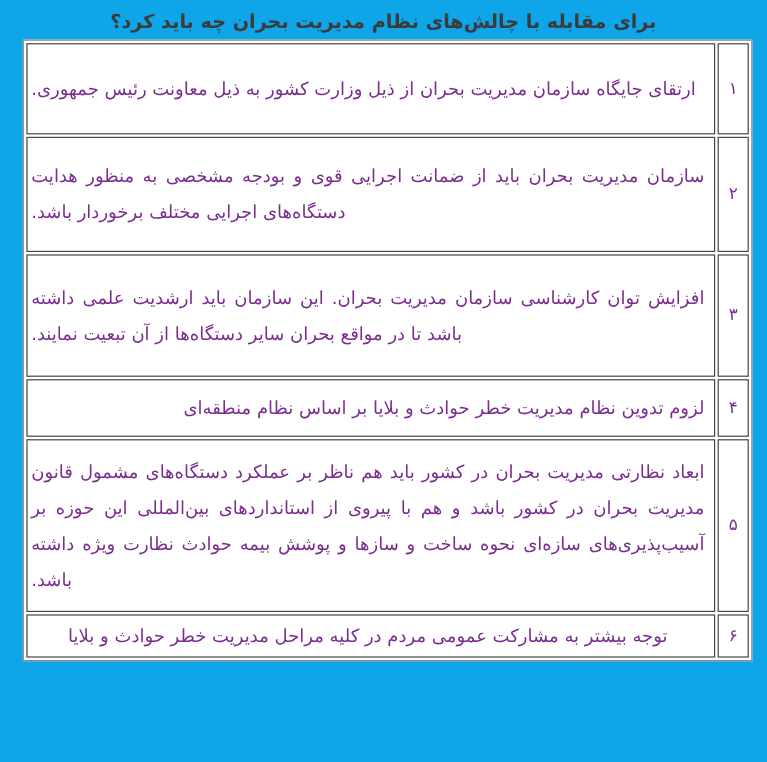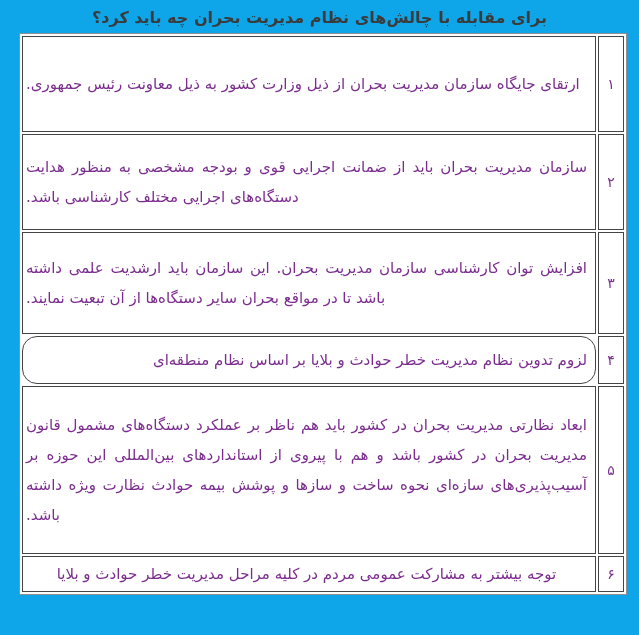--- a/index.html
+++ b/index.html
@@ -52,45 +52,45 @@
     color: #7b2d8e;
     font-size: 15px;
     line-height: 30px;
     padding: 2px 8px 2px 3px;
     direction: rtl;
   }
   td.text-cell.justify-last-left {
     text-align: justify;
     text-align-last: left;
   }
-  td.text-cell.align-right { text-align: right; border-radius: 15px; }
+  td.text-cell.align-right { text-align: right; }
   td.text-cell.align-center { text-align: center; }
-  tr.r1 td { height: 96px; }
+  tr.r1 td { height: 76px; }
   tr.r2 td { height: 96px; }
   tr.r3 td { height: 102px; }
   tr.r4 td { height: 48px; }
-  tr.r5 td { height: 168px; }
+  tr.r5 td { height: 144px; }
   tr.r6 td { height: 32px; }
 </style>
 </head>
 <body>
 
 <div class="page">
 
   <div class="page-title">برای مقابله با چالش‌های نظام مدیریت بحران چه باید کرد؟</div>
 
   <table class="qa-table">
     <tbody>
       <tr class="r1">
         <td class="num-cell">۱</td>
         <td class="text-cell justify-last-left">ارتقای جایگاه سازمان مدیریت بحران از ذیل وزارت کشور به ذیل معاونت رئیس جمهوری.</td>
       </tr>
       <tr class="r2">
         <td class="num-cell">۲</td>
-        <td class="text-cell justify-last-left">سازمان مدیریت بحران باید از ضمانت اجرایی قوی و بودجه مشخصی به منظور هدایت دستگاه‌های اجرایی مختلف کارشناسی باشد.</td>
+        <td class="text-cell justify-last-left">سازمان مدیریت بحران باید از ضمانت اجرایی قوی و بودجه مشخصی به منظور هدایت دستگاه‌های اجرایی مختلف برخوردار باشد.</td>
       </tr>
       <tr class="r3">
         <td class="num-cell">۳</td>
         <td class="text-cell justify-last-left">افزایش توان کارشناسی سازمان مدیریت بحران. این سازمان باید ارشدیت علمی داشته باشد تا در مواقع بحران سایر دستگاه‌ها از آن تبعیت نمایند.</td>
       </tr>
       <tr class="r4">
         <td class="num-cell">۴</td>
         <td class="text-cell align-right">لزوم تدوین نظام مدیریت خطر حوادث و بلایا بر اساس نظام منطقه‌ای</td>
       </tr>
       <tr class="r5">

